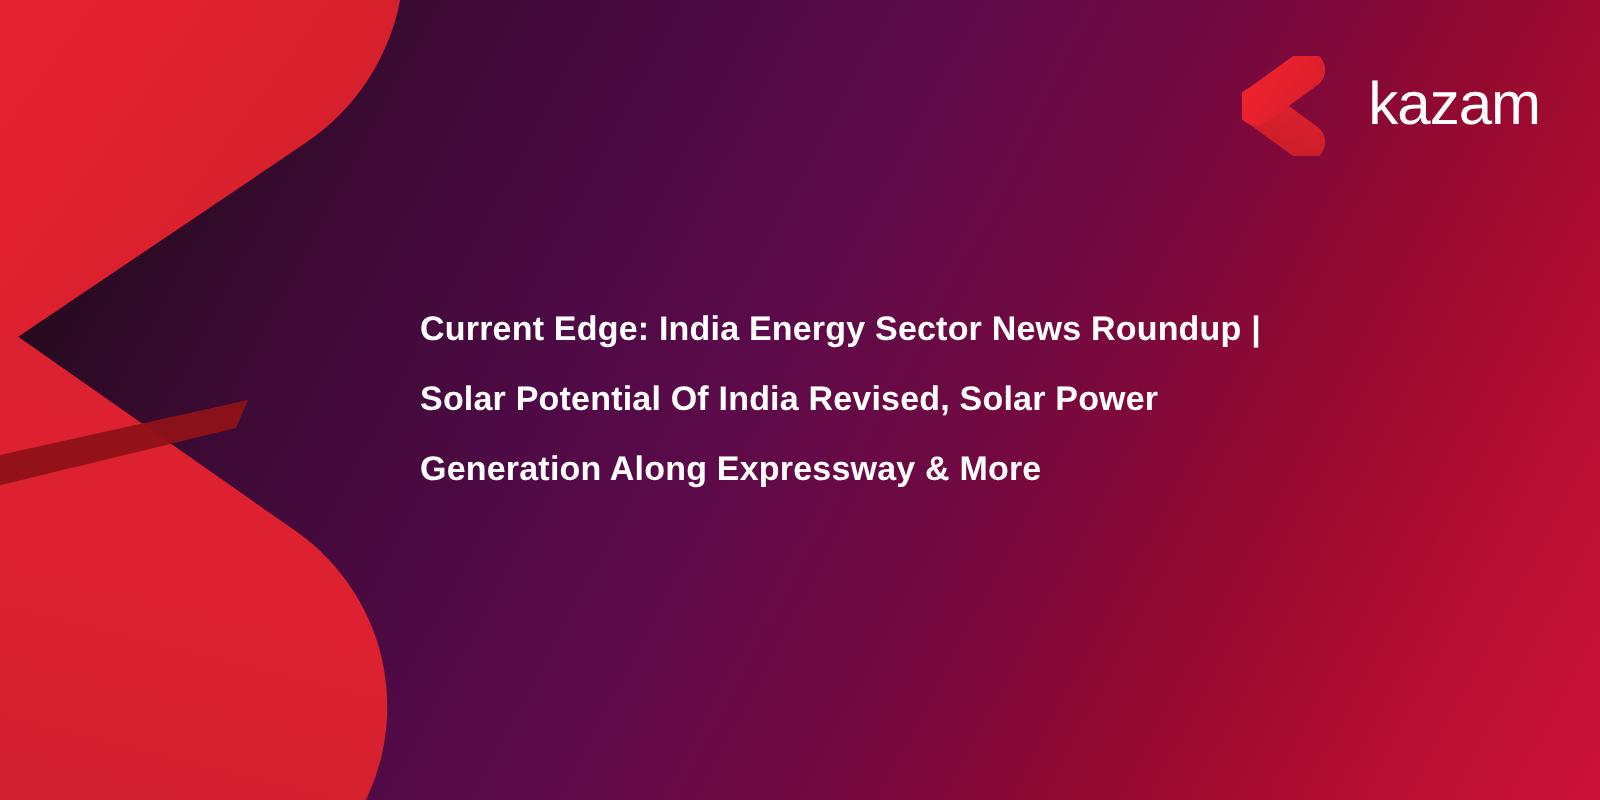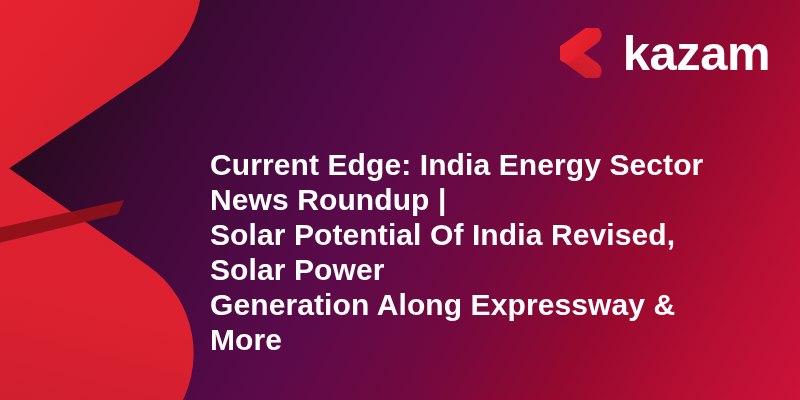--- a/index.html
+++ b/index.html
@@ -40,43 +40,43 @@
   .markwrap svg { display: block; width: 100%; height: 100%; }
 
   
   .title {
     position: absolute;
     left: 210px;
     top: 147px;
     width: 540px;
     margin: 0;
     color: #ffffff;
-    font-size: 30px;
+    font-size: 17px;
     line-height: 35px;
     font-weight: 700;
     letter-spacing: 0.1px;
     white-space: pre-line;
   }
 
   
   .brand {
     position: absolute;
     right: 30px;
     top: 24px;
     height: 58px;
     display: flex;
     align-items: center;
     gap: 11px;
   }
   .brand-mark { width: 52px; height: 50px; flex: 0 0 auto; }
   .brand-mark svg { display: block; width: 100%; height: 100%; }
   .brand-word {
     color: #ffffff;
-    font-size: 49px;
-    font-weight: 700;
+    font-size: 30px;
+    font-weight: 400;
     line-height: 1;
     letter-spacing: -0.5px;
   }
 </style>
 </head>
 <body>
 
 <div id="banner">
 
   <div class="markwrap" aria-hidden="true">

